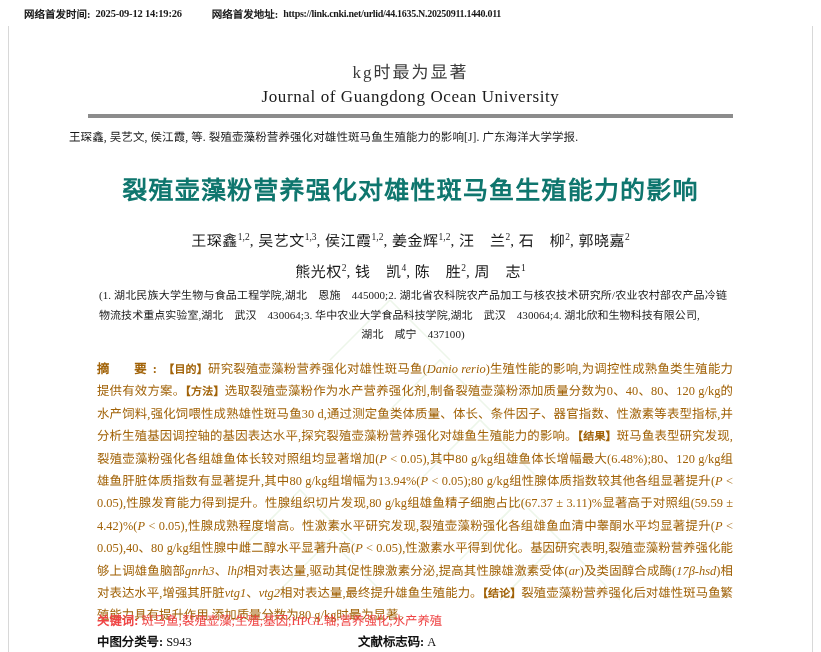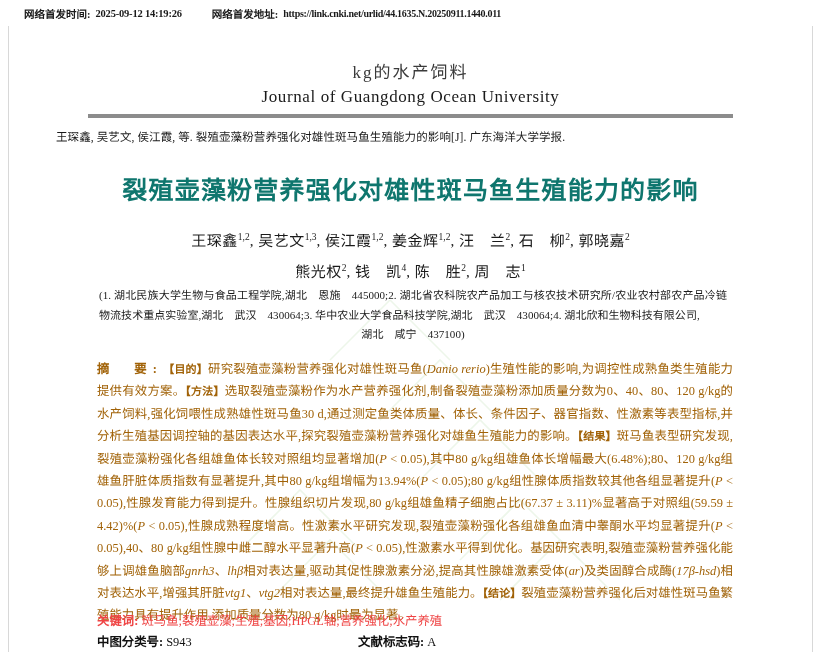--- a/index.html
+++ b/index.html
@@ -111,21 +111,21 @@
     left: 88px;
     top: 114px;
     width: 645px;
     height: 4px;
     background: #8c8c8c;
   }
 
   
   .citation {
     position: absolute;
-    left: 56px;
+    left: 69px;
     top: 128px;
     width: 700px;
     font-size: 11.5px;
     line-height: 18px;
     color: #1a1a1a;
     letter-spacing: 0.1px;
   }
 
   
   .title {
@@ -248,21 +248,21 @@
       <path d="M40 300 L100 240 L160 300"></path>
       <path d="M150 120 L210 60 L270 120"></path>
       <path d="M190 180 L250 120 L310 180"></path>
       <path d="M230 260 L290 200 L350 260"></path>
       <path d="M100 60 L160 0 L220 60"></path>
       <path d="M270 300 L330 240 L390 300"></path>
     </g>
   </svg>
 
   <div class="masthead">
-    <div class="journal-cn">kg的水产饲料</div>
+    <div class="journal-cn">kg时最为显著</div>
     <div class="journal-en">Journal of Guangdong Ocean University</div>
   </div>
 
   <div class="rule"></div>
 
   <div class="citation">王琛鑫, 吴艺文, 侯江霞, 等. 裂殖壶藻粉营养强化对雄性斑马鱼生殖能力的影响[J]. 广东海洋大学学报.</div>
 
   <div class="title">裂殖壶藻粉营养强化对雄性斑马鱼生殖能力的影响</div>
 
   <div class="authors">

